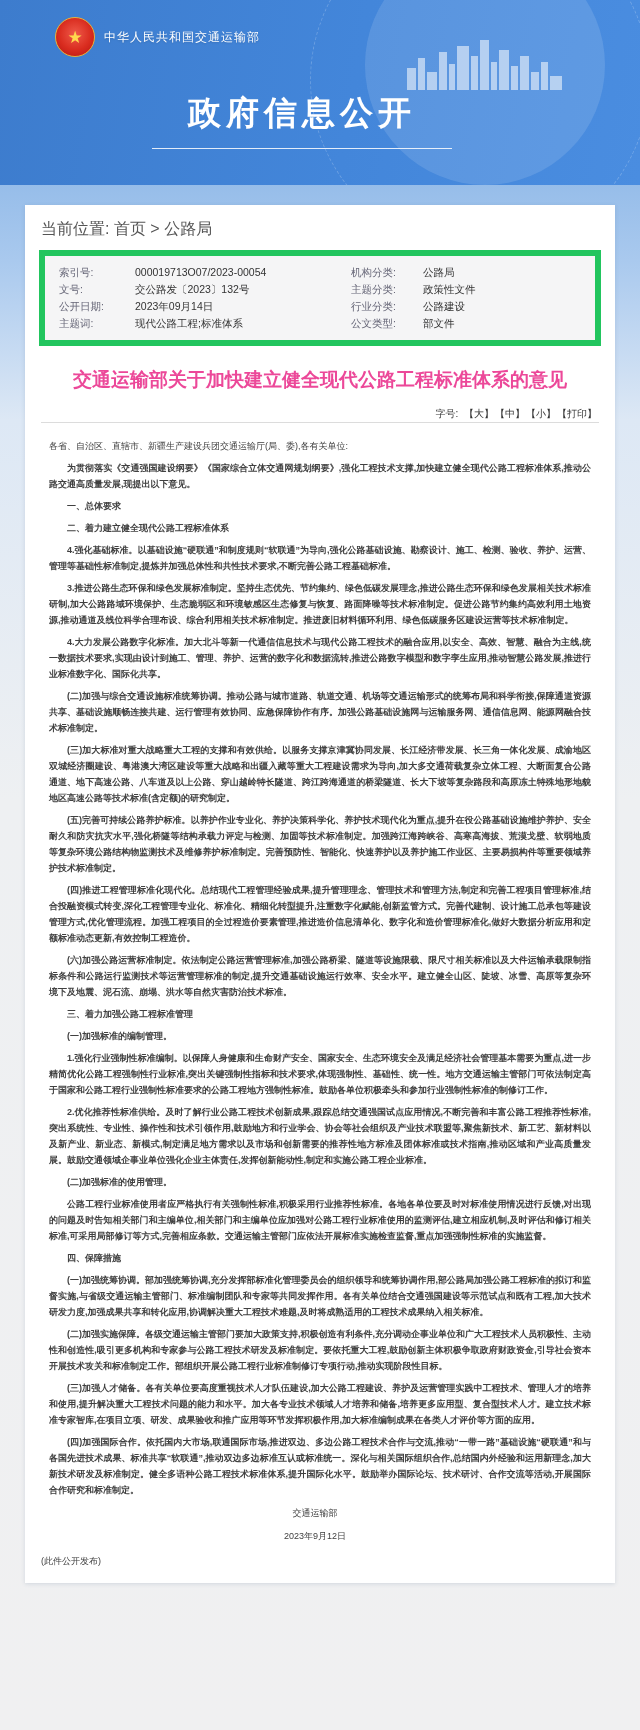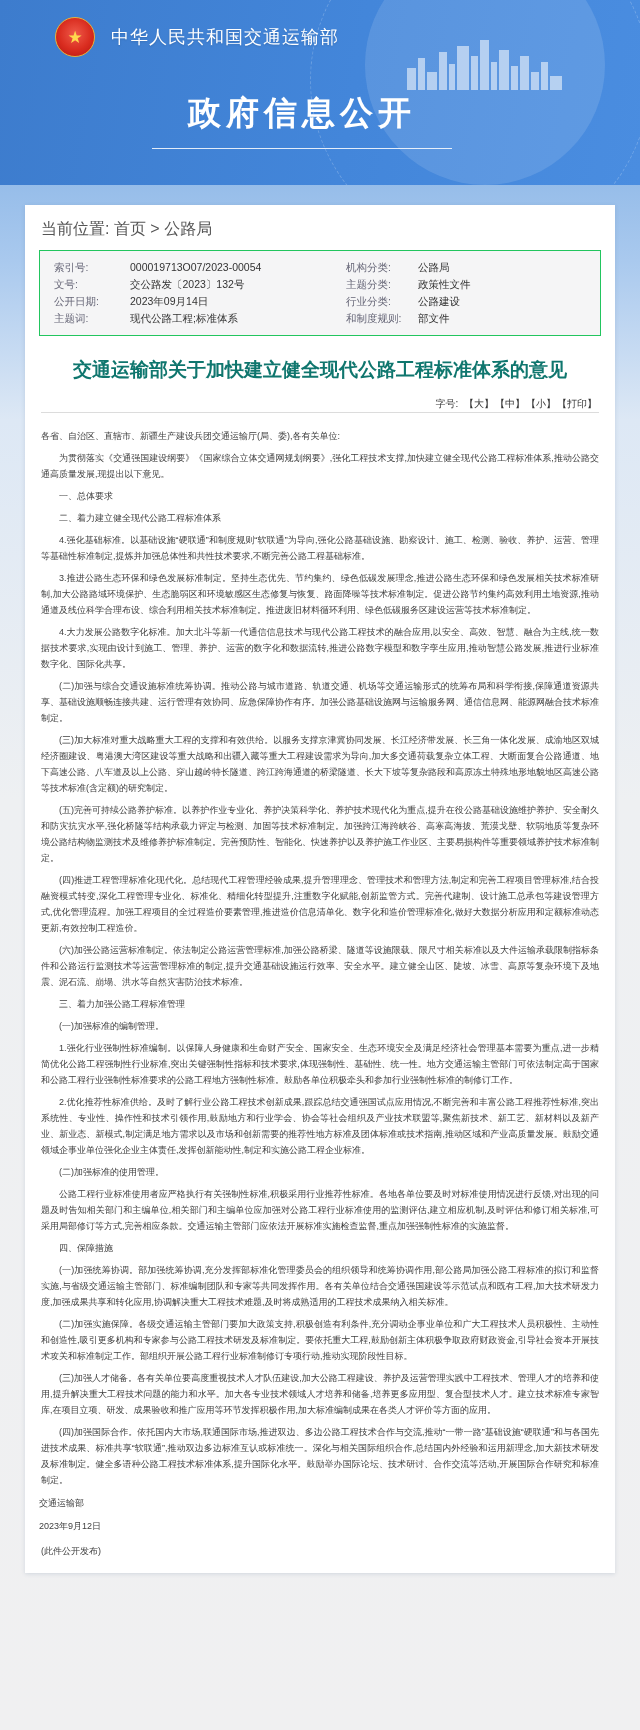--- a/index.html
+++ b/index.html
@@ -25,44 +25,44 @@
   }
   .skyline { margin-bottom:95px; opacity:.55; }
   .brand { position:relative; display:flex; align-items:center; padding:17px 0 0 55px; z-index:2; }
   .emblem {
     width:40px; height:40px; border-radius:50%; flex:0 0 40px;
     background:radial-gradient(circle at 50% 42%, #ef5a4a 0%, #d92c1f 55%, #b31510 100%);
     border:1px solid #e8b23a;
     display:flex; align-items:center; justify-content:center;
     color:#ffd84d; font-size:17px; line-height:1;
   }
-  .site-name { margin-left:16px; font-size:18px; letter-spacing:1px; text-shadow:0 1px 2px rgba(0,0,0,.15); }
+  .site-name { margin-left:9px; font-size:12px; letter-spacing:1px; text-shadow:0 1px 2px rgba(0,0,0,.15); }
   .page-title-wrap { position:relative; z-index:2; text-align:center; transform:translateX(-18px); margin-top:34px; }
   .page-title { font-size:33px; font-weight:bold; letter-spacing:5px; }
   .title-underline { width:300px; height:1px; background:rgba(255,255,255,.85); margin:12px auto 0; }
   
   .card {
     width:590px; margin:20px auto 0; background:#fff; padding:8px 14px 14px;
     box-shadow:0 1px 4px rgba(70,100,140,.18);
   }
   .breadcrumb { font-size:16px; color:#555; padding:6px 2px 10px; }
   .breadcrumb a { color:#555; text-decoration:none; cursor:pointer; }
-  .meta-table { background:#f5f5f6; border:1px solid #22c55e; padding:8px 0 8px 14px; }
+  .meta-table { background:#f5f5f6; border:6px solid #22c55e; padding:8px 0 8px 14px; }
   .meta-row { display:grid; grid-template-columns:76px 216px 72px 1fr; line-height:17px; font-size:10.5px; }
   .m-label { color:#667; }
   .m-value { color:#333; }
-  .doc-title { font-size:19px; font-weight:bold; color:#0f766e; text-align:center; line-height:1.5; margin:20px 34px 12px; }
+  .doc-title { font-size:19px; font-weight:bold; color:#ec4899; text-align:center; line-height:1.5; margin:20px 34px 12px; }
   .font-controls { text-align:right; font-size:10px; color:#333; padding:0 4px 1px; }
   .font-controls .fs-label { margin-right:2px; }
   .fs-btn { color:#333; text-decoration:none; cursor:pointer; margin-left:1px; }
   .divider { border-top:1px solid #dcdcdc; margin:0 2px; }
   .article-body { padding:9px 2px 0; font-size:9px; color:#404040; line-height:16px; text-align:justify; }
-  .para { margin:6px 0; }
-  .para.indent { text-indent:2em; }
-  .sig { font-size:9px; color:#404040; text-align:left; padding-right:10px; margin-top:7px; line-height:16px; }
+  .para { margin:6px 8px; }
+  .para.indent { text-indent:2em;font-weight:bold; }
+  .sig { font-size:9px; color:#404040; text-align:center; padding-right:10px; margin-top:7px; line-height:16px; }
   .footnote { font-size:9px; color:#404040; margin-top:9px; line-height:16px; padding-left:2px; }
 </style>
 </head>
 <body>
 
 <header class="site-header">
   <div class="deco-ring"></div>
   <div class="deco-circle">
     <svg class="skyline" width="160" height="52" viewBox="0 0 160 52">
       <g fill="#ffffff">
@@ -117,21 +117,21 @@
       </div>
       <div class="meta-row">
         <span class="m-label">公开日期:</span>
         <span class="m-value">2023年09月14日</span>
         <span class="m-label">行业分类:</span>
         <span class="m-value">公路建设</span>
       </div>
       <div class="meta-row">
         <span class="m-label">主题词:</span>
         <span class="m-value">现代公路工程;标准体系</span>
-        <span class="m-label">和制度规则:</span>
+        <span class="m-label">公文类型:</span>
         <span class="m-value">部文件</span>
       </div>
     </div>
 
   <h2 class="doc-title">交通运输部关于加快建立健全现代公路工程标准体系的意见</h2>
 
   <div class="font-controls">
     <span class="fs-label">字号:</span>
   <a class="fs-btn">【大】</a><a class="fs-btn">【中】</a><a class="fs-btn">【小】</a><a class="fs-btn">【打印】</a></div>
 

